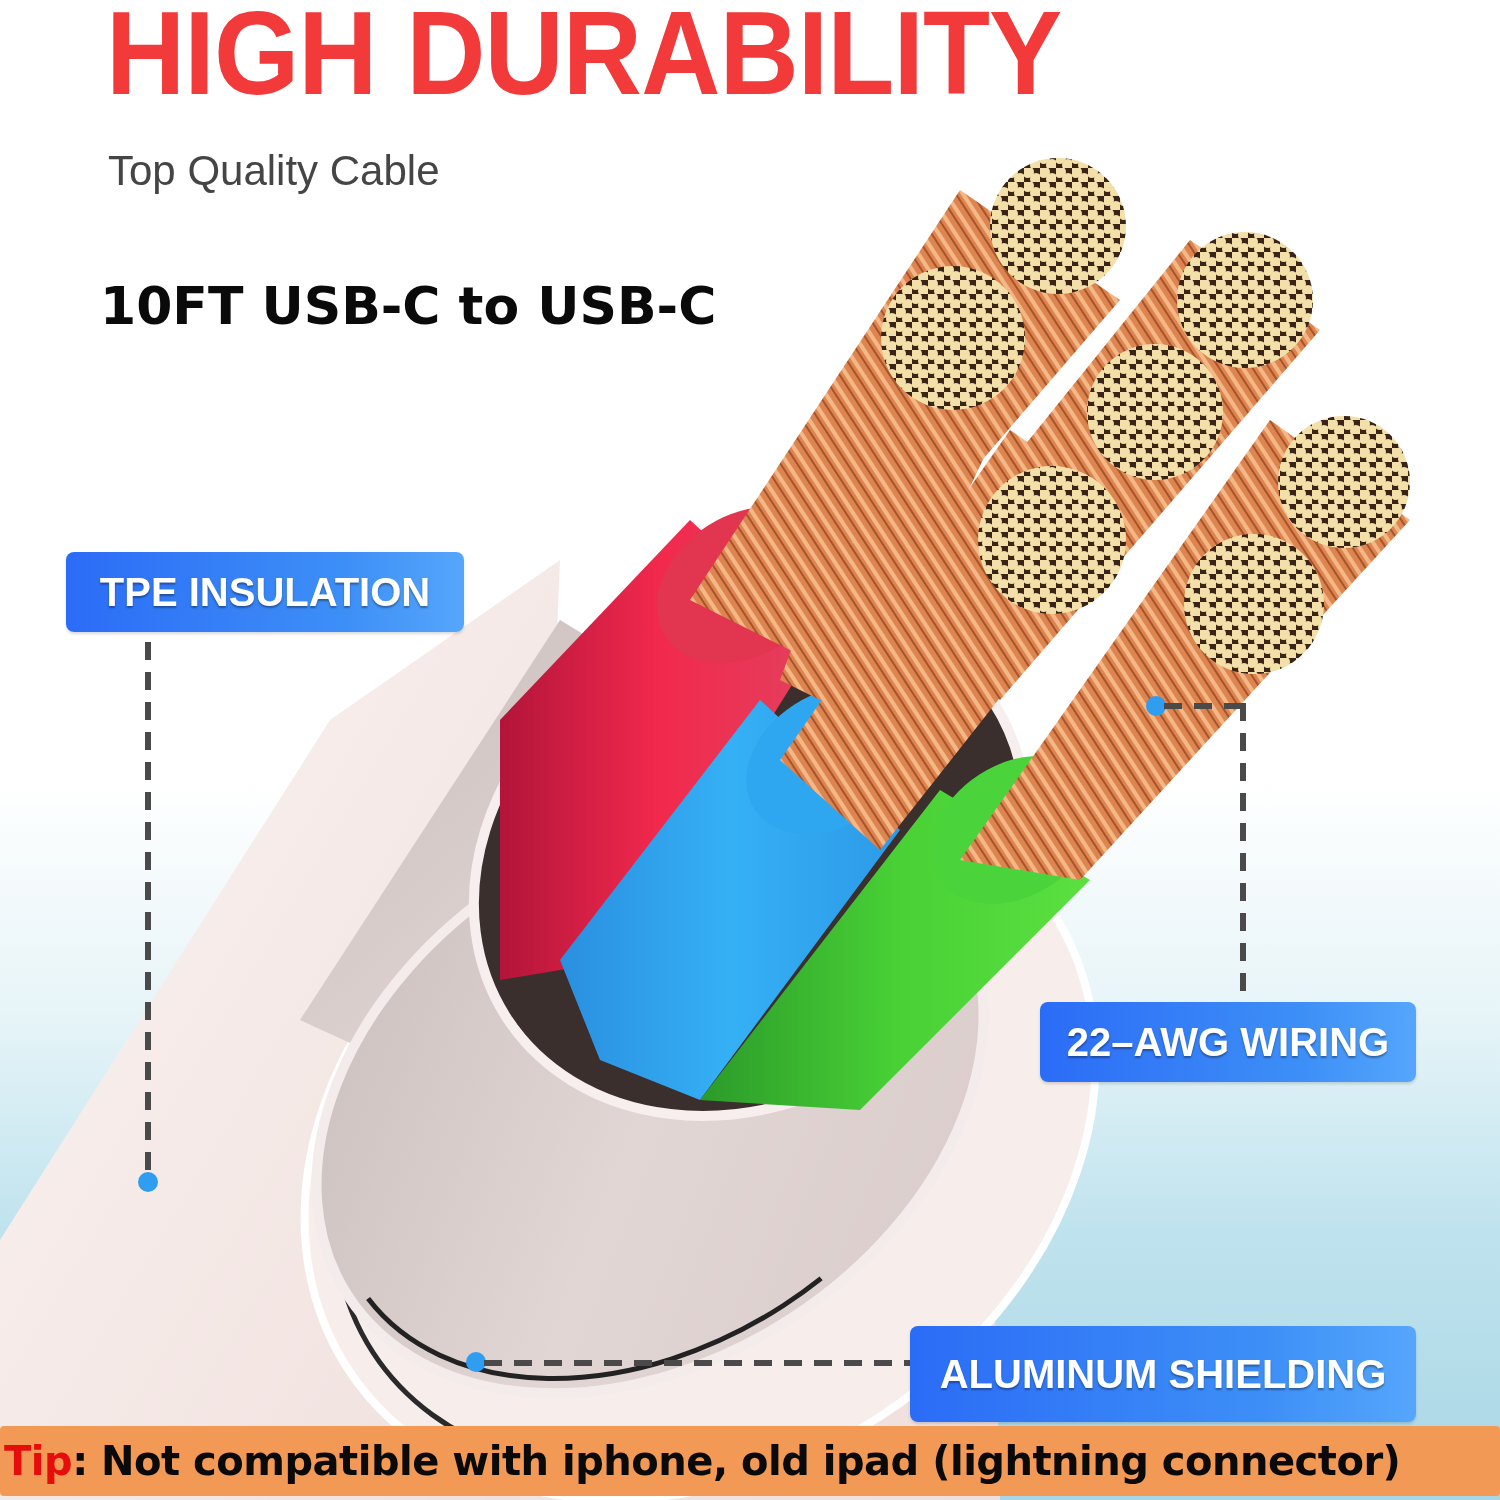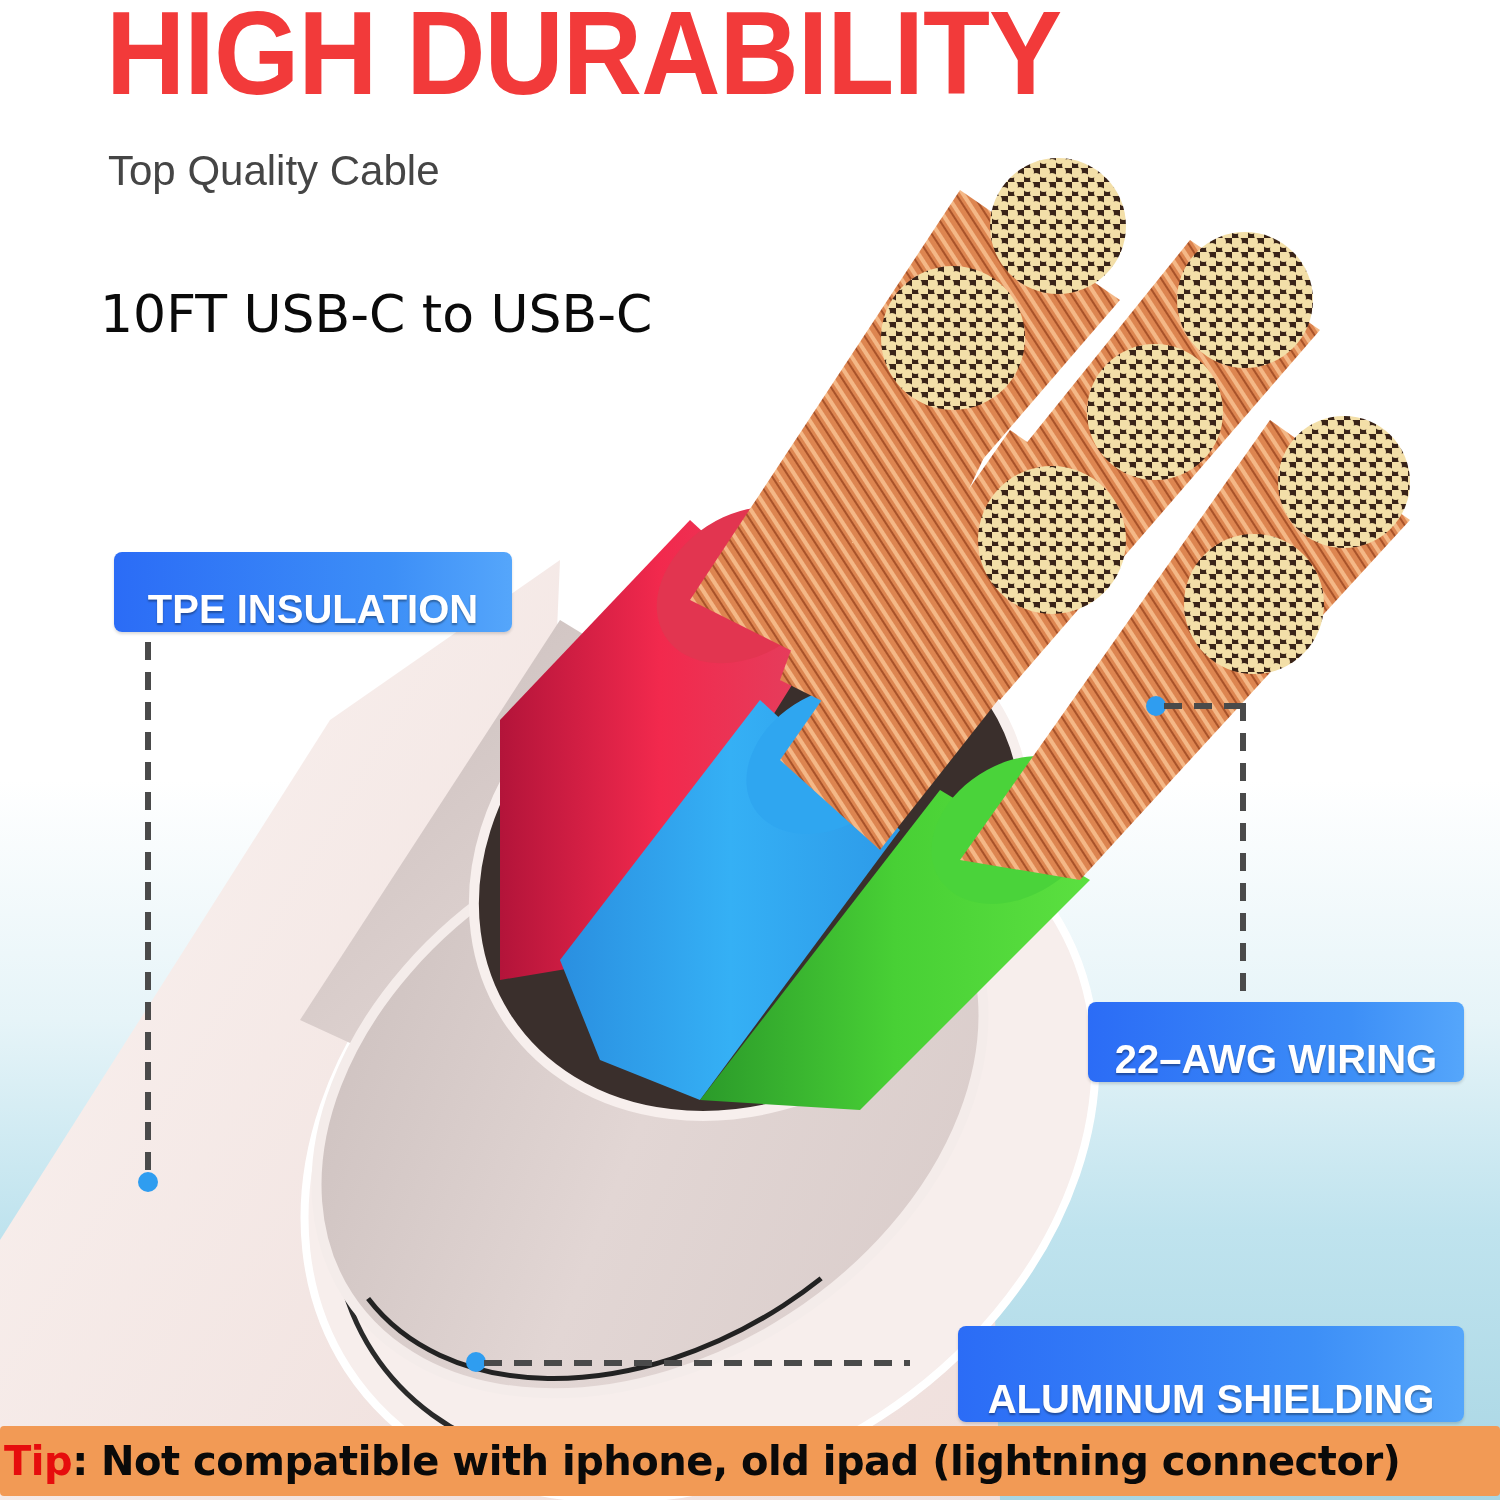--- a/index.html
+++ b/index.html
@@ -5,26 +5,26 @@
   html, body { margin: 0; padding: 0; }
   body { width: 1500px; height: 1500px; overflow: hidden; position: relative;
          font-family: "Liberation Sans", sans-serif; background: #ffffff; }
   .stage { position: absolute; left: 0; top: 0; width: 1500px; height: 1500px; overflow: hidden;
            background: linear-gradient(180deg, #ffffff 0%, #ffffff 52%, #e6f4f8 68%, #bfe3ee 82%, #a9d6e4 100%); }
   .headline { position: absolute; left: 106px; top: -6px; font-size: 118px; font-weight: 700;
               color: #f23a3a; letter-spacing: -1px; white-space: nowrap; transform: scaleX(0.93); transform-origin: left top;
               line-height: 1; }
   .subtitle { position: absolute; left: 108px; top: 150px; font-size: 42px; font-weight: 400;
               color: #454545; white-space: nowrap; line-height: 1; }
-  .product { position: absolute; left: 100px; top: 288px; font-family: "DejaVu Sans", sans-serif;
-             font-size: 52px; font-weight: 400; color: #0a0a0a; white-space: nowrap; line-height: 1; }
+  .product { position: absolute; left: 100px; top: 280px; font-family: "DejaVu Sans", sans-serif;
+             font-size: 52px; font-weight: 700; color: #0a0a0a; white-space: nowrap; line-height: 1; }
   .label { position: absolute; color: #fff; font-weight: 700; border-radius: 8px;
-           display: flex; align-items: flex-end; justify-content: center; white-space: nowrap;
+           display: flex; align-items: center; justify-content: center; white-space: nowrap;
            background: linear-gradient(90deg, #2b6cf6 0%, #3d8ff7 70%, #55a6fb 100%);
-           box-shadow: 0 2px 3px rgba(0,0,0,0.15); margin-left: 48px; }
+           box-shadow: 0 2px 3px rgba(0,0,0,0.15); }
   .label span { text-shadow: 0 2px 2px rgba(0,0,0,0.35); }
   .lbl-tpe { left: 66px; top: 552px; width: 398px; height: 80px; font-size: 40px; }
   .lbl-awg { left: 1040px; top: 1002px; width: 376px; height: 80px; font-size: 40px; }
   .lbl-al { left: 910px; top: 1326px; width: 506px; height: 96px; font-size: 40px; }
   .dash-v { position: absolute; width: 6px; background: repeating-linear-gradient(180deg, #4a4a4a 0 18px, transparent 18px 30px); }
   .dash-h { position: absolute; height: 6px; background: repeating-linear-gradient(90deg, #4a4a4a 0 18px, transparent 18px 30px); }
   .dot { position: absolute; width: 20px; height: 20px; border-radius: 50%; background: #2f9df0; }
   .tip { position: absolute; left: 0; top: 1426px; width: 1500px; height: 70px; background: #f29a55;
          border-radius: 4px; display: flex; align-items: center; white-space: nowrap;
          font-family: "DejaVu Sans", sans-serif; font-weight: 700; font-size: 40px; color: #0a0a0a;

